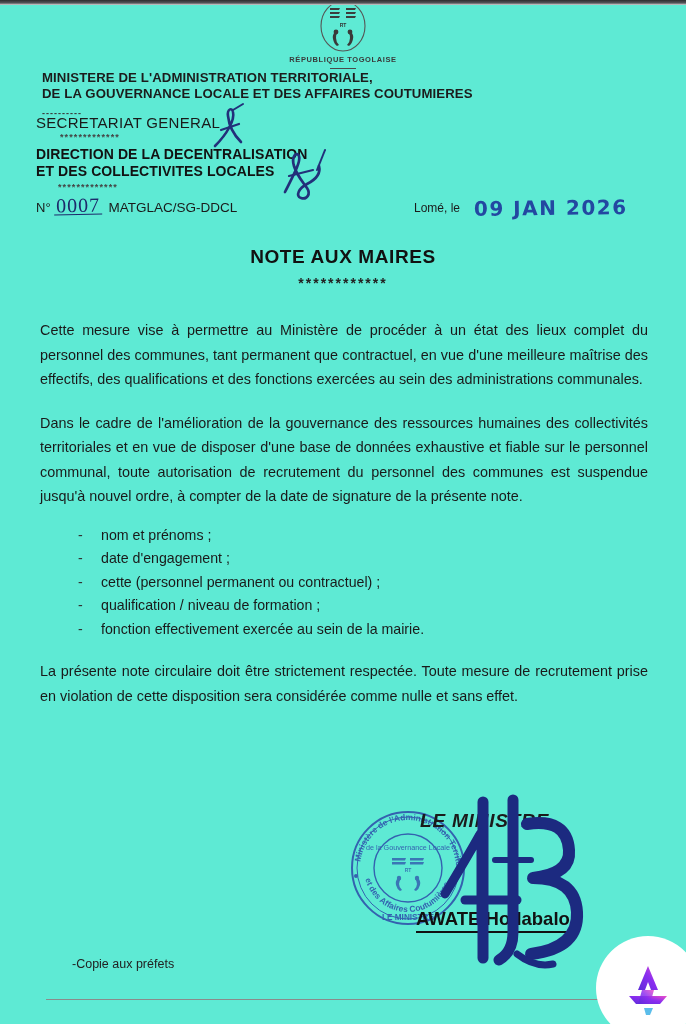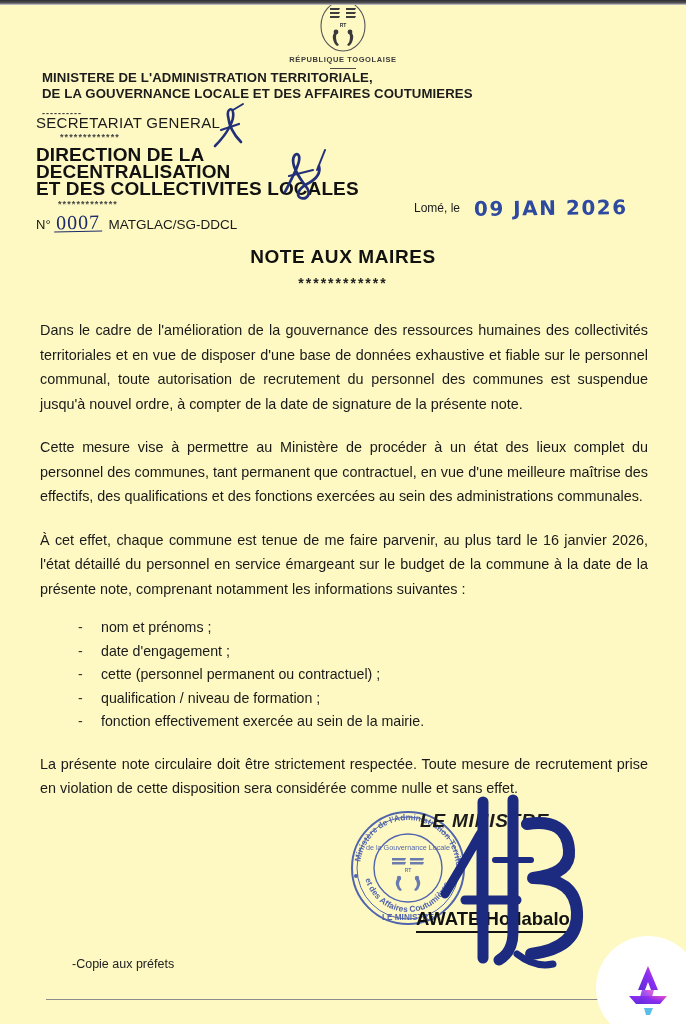--- a/index.html
+++ b/index.html
@@ -20,21 +20,21 @@
     height: 5px;
     background: linear-gradient(to bottom, #2e2e30 0%, #55555a 60%, #d8d8da 100%);
     z-index: 40;
   }
 
   .page {
     position: absolute;
     top: 0; left: 0;
     width: 686px;
     height: 1024px;
-    background: #fef9c3;
+    background: #5eead4;
   }
 
   
   .emblem-block {
     position: absolute;
     top: 2px; left: 0; right: 0;
     text-align: center;
   }
   .emblem {
     width: 62px;
@@ -91,21 +91,21 @@
     color: #1a1a1a;
   }
   .stars {
     font-size: 9px;
     letter-spacing: 1.1px;
     color: #444;
     margin: 1px 0 4px 24px;
     font-weight: bold;
   }
   .dir-line {
-    font-size: 19px;
+    font-size: 14px;
     font-weight: bold;
     line-height: 17px;
     letter-spacing: 0.1px;
     color: #121212;
   }
   .stars2 {
     font-size: 9px;
     letter-spacing: 1.1px;
     color: #444;
     margin: 2px 0 3px 22px;
@@ -360,23 +360,22 @@
     <span class="lome">Lomé, le</span>
     <span class="date-stamp">09 JAN 2026</span>
   </div>
 
   <div class="title-block">
     <div class="doc-title">NOTE AUX MAIRES</div>
     <div class="title-stars">************</div>
   </div>
 
   <div class="body-wrap">
+    <p class="para">Cette mesure vise à permettre au Ministère de procéder à un état des lieux complet du personnel des communes, tant permanent que contractuel, en vue d'une meilleure maîtrise des effectifs, des qualifications et des fonctions exercées au sein des administrations communales.</p>
     <p class="para">Dans le cadre de l'amélioration de la gouvernance des ressources humaines des collectivités territoriales et en vue de disposer d'une base de données exhaustive et fiable sur le personnel communal, toute autorisation de recrutement du personnel des communes est suspendue jusqu'à nouvel ordre, à compter de la date de signature de la présente note.</p>
-    <p class="para">Cette mesure vise à permettre au Ministère de procéder à un état des lieux complet du personnel des communes, tant permanent que contractuel, en vue d'une meilleure maîtrise des effectifs, des qualifications et des fonctions exercées au sein des administrations communales.</p>
-    <p class="para">À cet effet, chaque commune est tenue de me faire parvenir, au plus tard le 16 janvier 2026, l'état détaillé du personnel en service émargeant sur le budget de la commune à la date de la présente note, comprenant notamment les informations suivantes :</p>
     <ul class="list">
       <li>
         <span class="dash">-</span>
         <span>nom et prénoms ;</span>
       </li>
       <li>
         <span class="dash">-</span>
         <span>date d'engagement ;</span>
       </li>
       <li>

